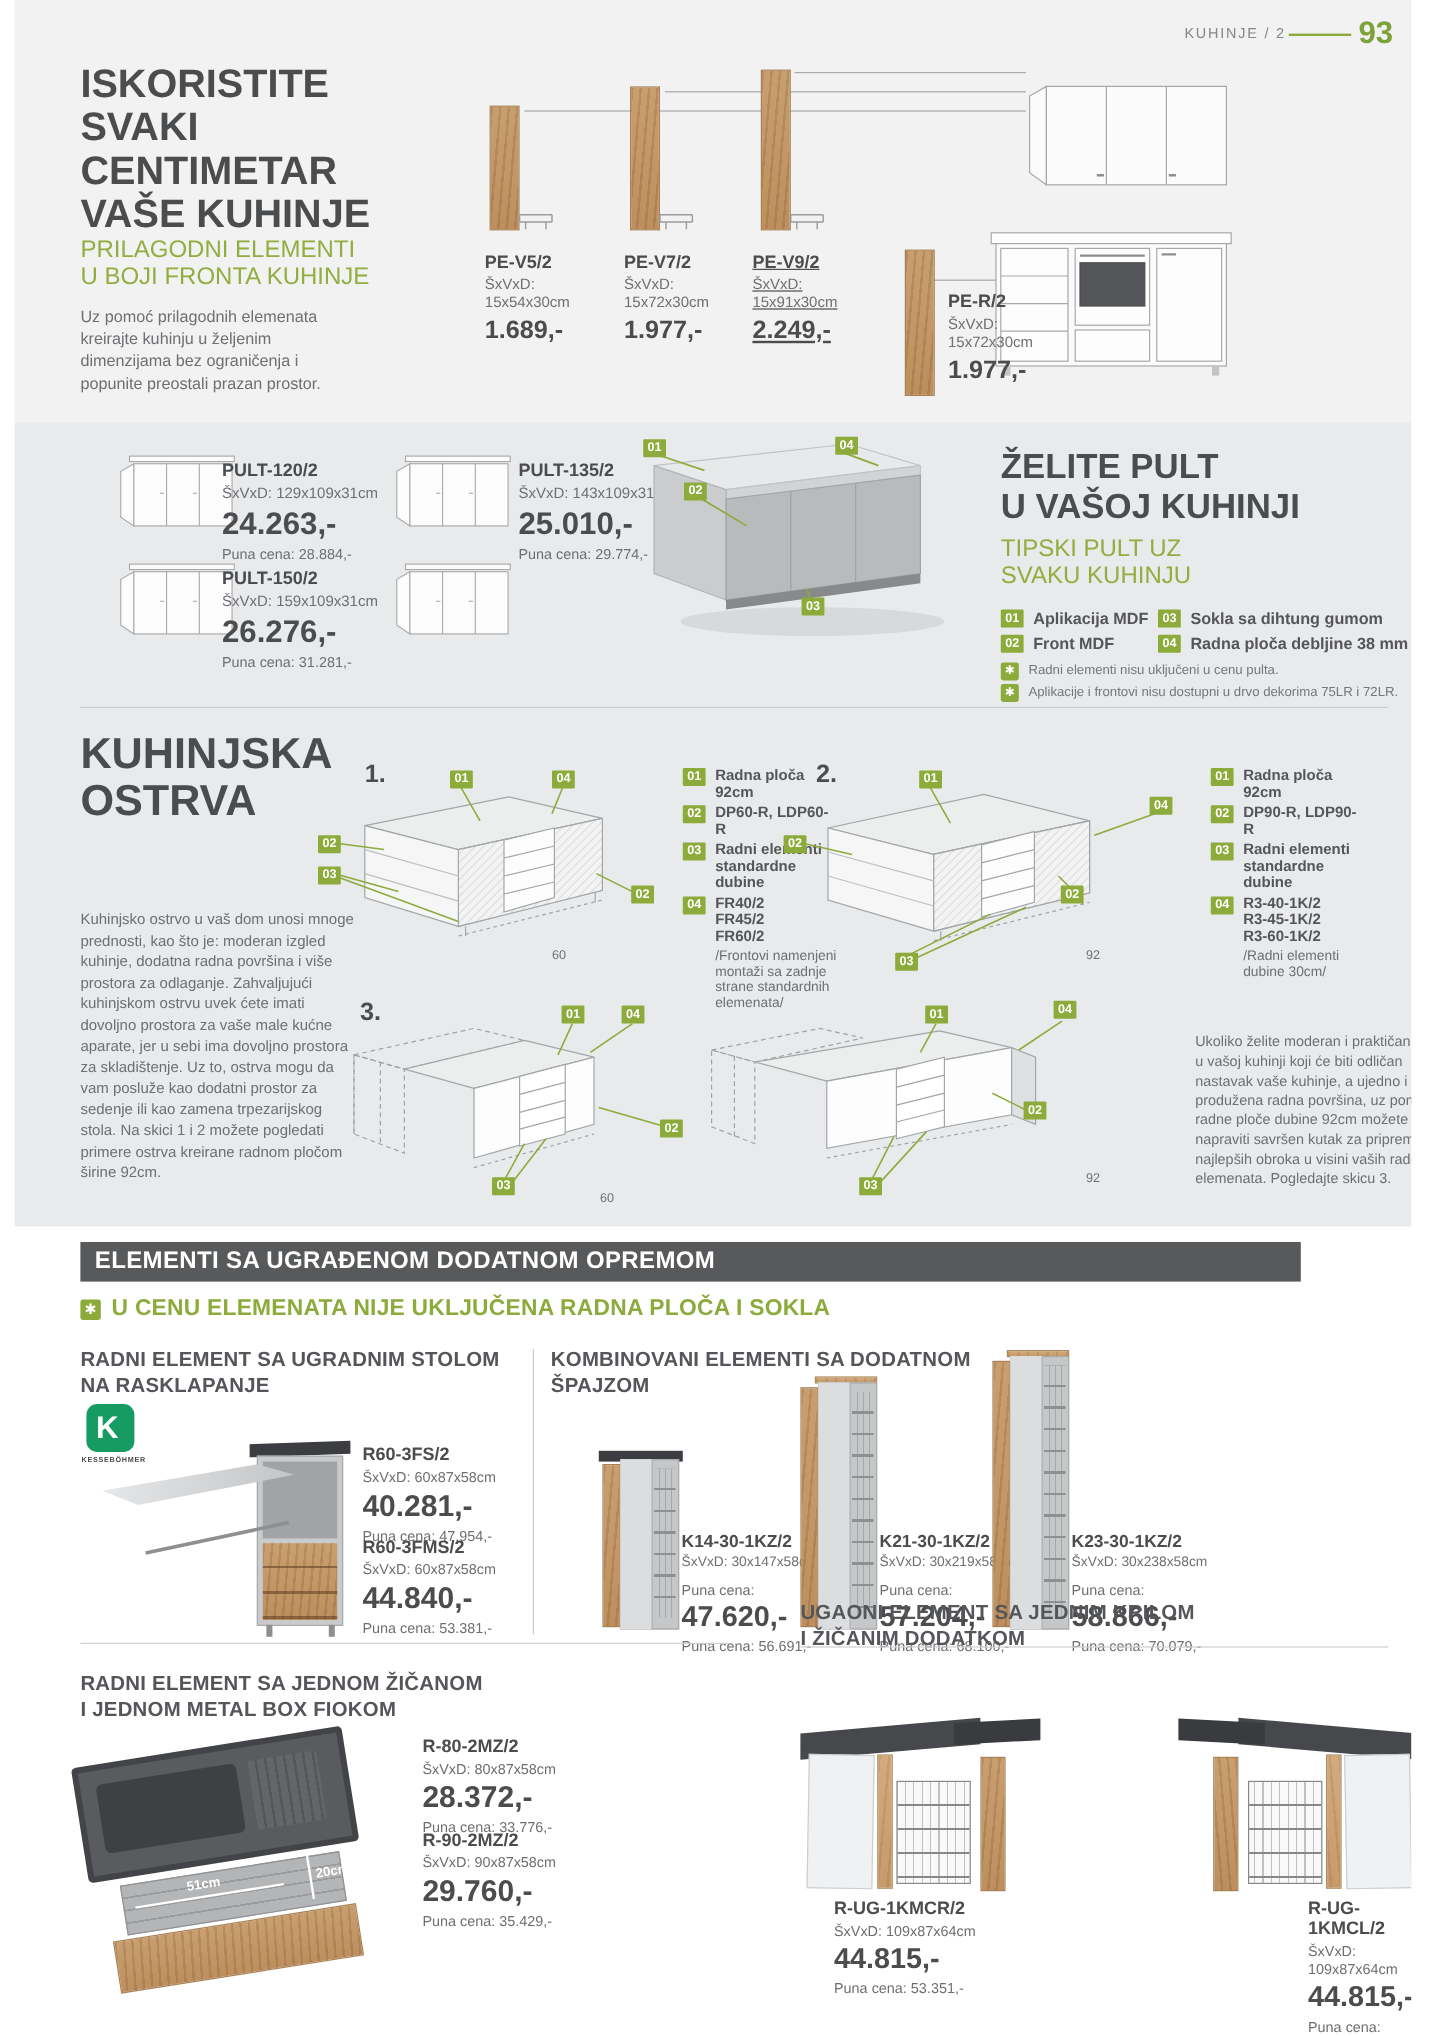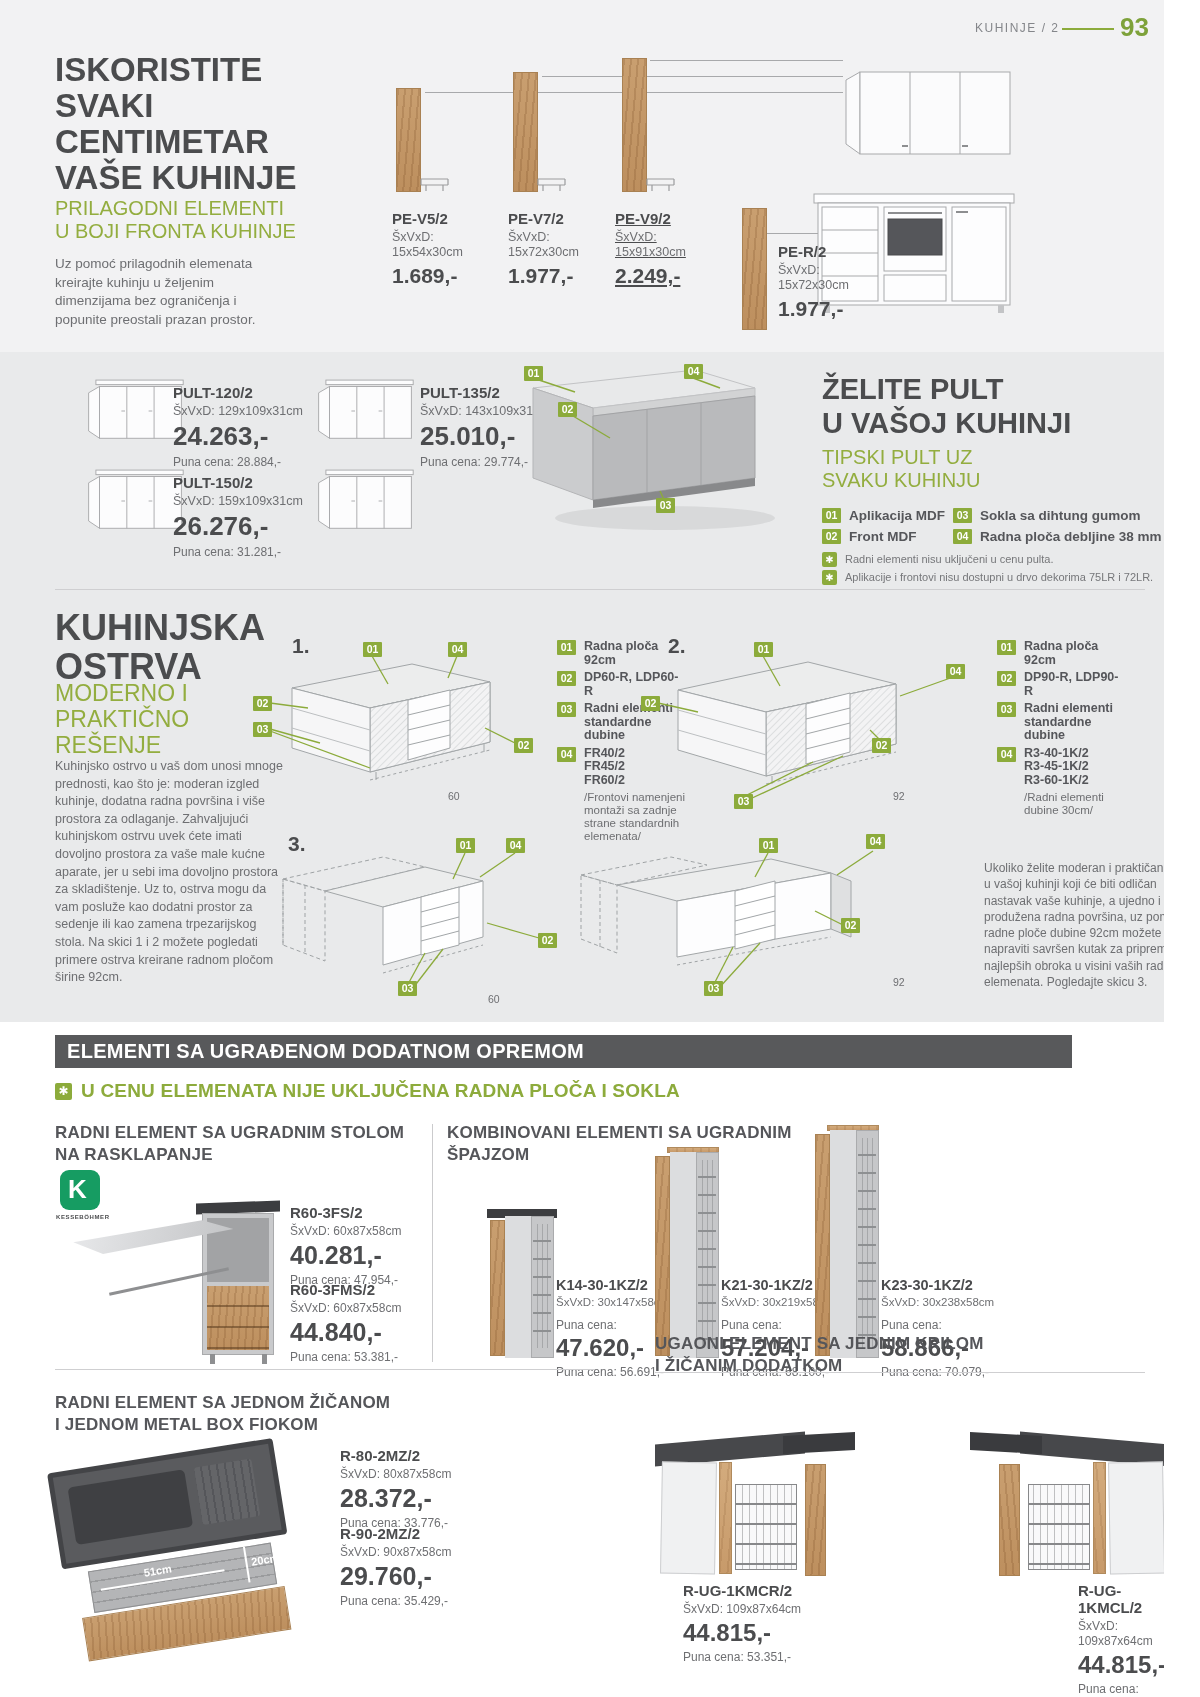--- a/index.html
+++ b/index.html
@@ -1,17 +1,17 @@
 <!DOCTYPE html>
 <html><head>
 <meta charset="utf-8">
 <style>
   html,body{margin:0;padding:0;background:#fff;}
   #page{position:relative;width:1164px;height:1697px;background:#ffffff;
-        font-family:"Liberation Sans",sans-serif;color:#4b4c4e;overflow:hidden;}
+        font-family:"Liberation Sans",sans-serif;color:#4b4c4e;overflow:hidden;margin-left:12px;}
   .abs{position:absolute;}
   .prelines{white-space:pre-line;}
   
   .band-hero{position:absolute;left:0;top:0;width:1200px;height:352px;background:#f2f2f3;}
   .band-mid{position:absolute;left:0;top:352px;width:1200px;height:670px;background:#e9eaeb;}
   .hdiv{position:absolute;height:1px;background:#cfcfd1;}
   .vdiv{position:absolute;width:1px;background:#cbcbcd;}
   
   .crumb{font-size:12px;letter-spacing:1.5px;color:#84868a;}
   .pageno{font-size:26px;font-weight:bold;color:#7ea23a;}
@@ -295,23 +295,20 @@
         <span class="ntxt">Radni elementi nisu uključeni u cenu pulta.</span>
       </div>
     <div class="lrow">
         <span class="star"></span>
         <span class="ntxt">Aplikacije i frontovi nisu dostupni u drvo dekorima 75LR i 72LR.</span>
       </div>
   </div>
 
   <div class="abs h1 prelines" style="left:55px;top:608px;font-size:36px;line-height:39px;">KUHINJSKA
 OSTRVA</div>
-  <div class="abs green prelines" style="left:55px;top:680px;font-size:23px;line-height:26px;">MODERNO I
-PRAKTIČNO
-REŠENJE</div>
   <div class="abs bodytxt" style="left:55px;top:758px;width:232px;font-size:12.5px;line-height:17.6px;">Kuhinjsko ostrvo u vaš dom unosi mnoge prednosti, kao što je: moderan izgled kuhinje, dodatna radna površina i više prostora za odlaganje. Zahvaljujući kuhinjskom ostrvu uvek ćete imati dovoljno prostora za vaše male kućne aparate, jer u sebi ima dovoljno prostora za skladištenje. Uz to, ostrva mogu da vam posluže kao dodatni prostor za sedenje ili kao zamena trpezarijskog stola. Na skici 1 i 2 možete pogledati primere ostrva kreirane radnom pločom širine 92cm.</div>
 
   <div class="skica" style="left:292px;top:634px;">1.</div>
   <svg class="abs" style="left:250px;top:648px;" width="295" height="160" viewBox="0 0 295 160">
     <polygon points="42,40 162,16 240,34 120,60" fill="#eceded" stroke="#a2a6a8"></polygon>
     <polygon points="120,60 240,34 240,94 120,124" fill="#fff" stroke="#a2a6a8"></polygon>
     <polygon points="120,60 240,34 240,94 120,124" fill="url(#hatch)" stroke="#a2a6a8"></polygon>
     <polygon points="42,40 120,60 120,124 42,100" fill="#f6f6f7" stroke="#a2a6a8"></polygon>
     <line x1="42" y1="60" x2="120" y2="82" stroke="#bcbfc1"></line>
     <line x1="42" y1="80" x2="120" y2="103" stroke="#bcbfc1"></line>
@@ -505,21 +502,21 @@
     <div class="pfull">Puna cena: 47.954,-</div>
   </div>
   <div class="abs" style="left:290px;top:1281px;">
     <div class="pname">R60-3FMS/2</div>
     <div class="pdims" style="font-size:12px;">ŠxVxD: 60x87x58cm</div>
     <div class="pprice" style="font-size:25px;">44.840,-</div>
     <div class="pfull">Puna cena: 53.381,-</div>
   </div>
 
   <div class="vdiv" style="left:432px;top:1124px;height:238px;"></div>
-  <div class="abs sech prelines" style="left:447px;top:1122px;">KOMBINOVANI ELEMENTI SA UGRADNIM
+  <div class="abs sech prelines" style="left:447px;top:1122px;">KOMBINOVANI ELEMENTI SA DODATNOM
 ŠPAJZOM</div>
 
   <div class="pantry" style="left:490px;top:1216px;height:142px;">
     <div class="p-topdark"></div>
       <div class="p-side wood"></div>
       <div class="p-body"></div>
       <div class="p-front"></div>
       <div class="p-wire"></div>
   </div>
   <div class="abs" style="left:556px;top:1277px;">

